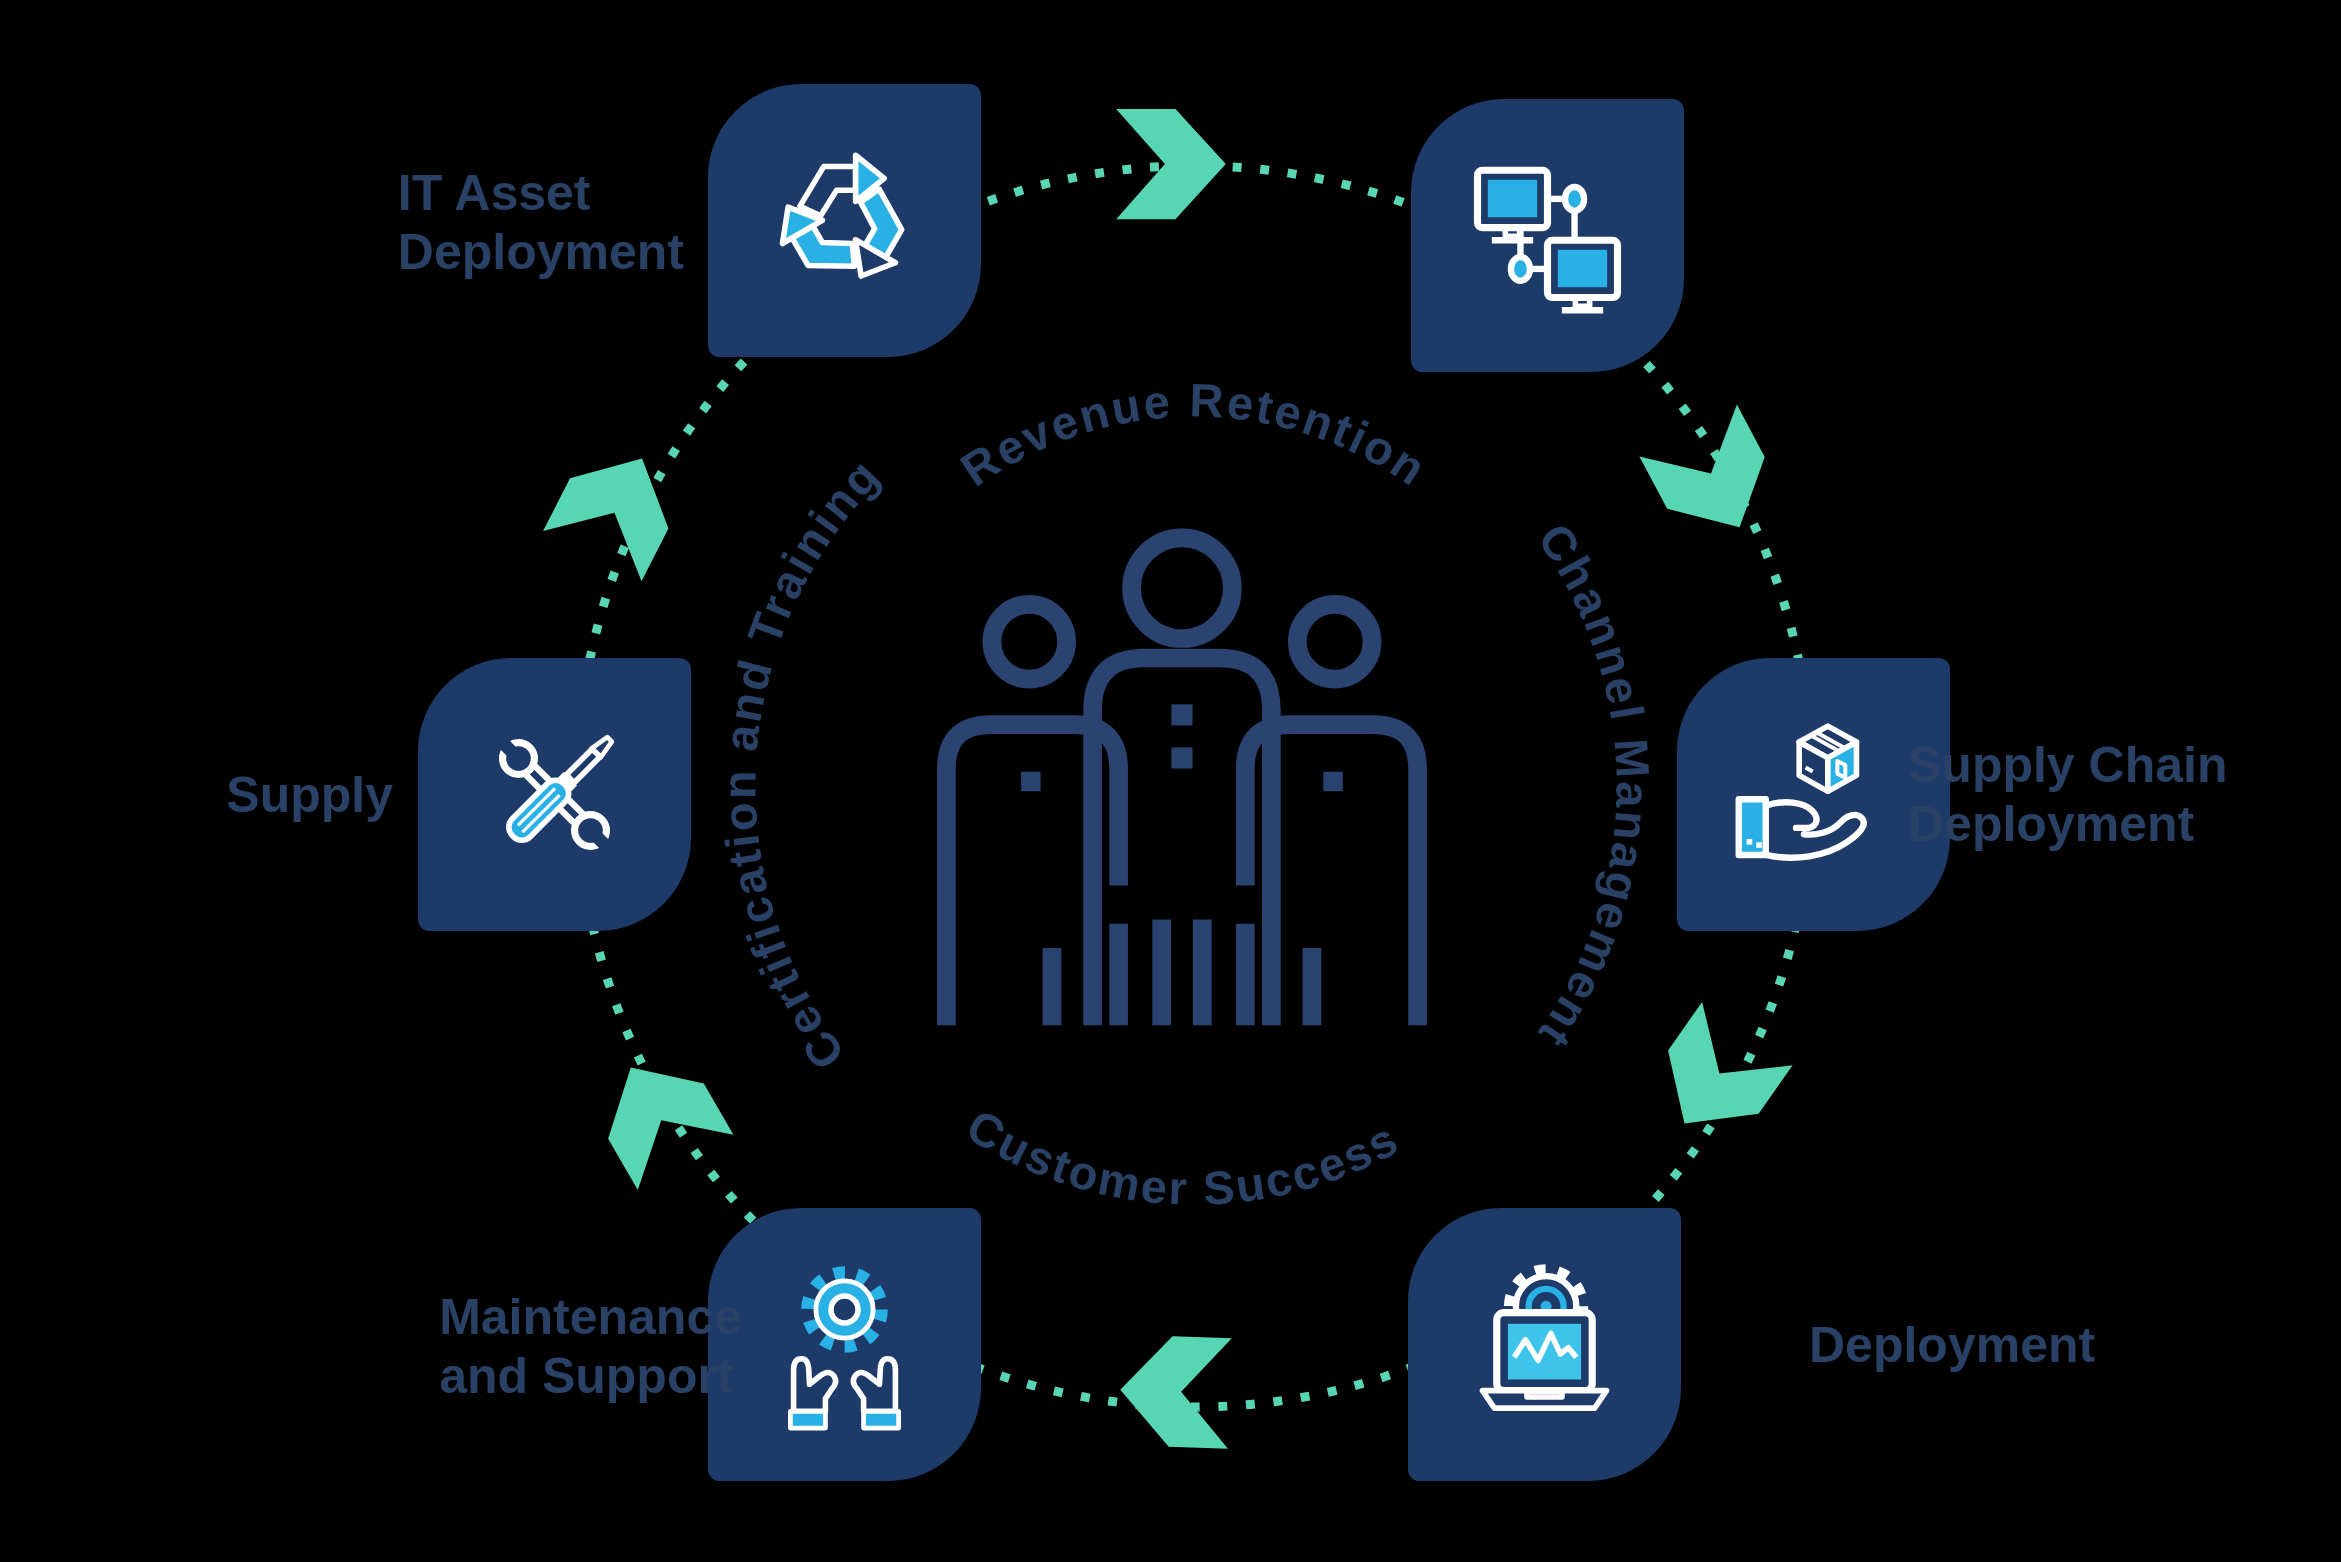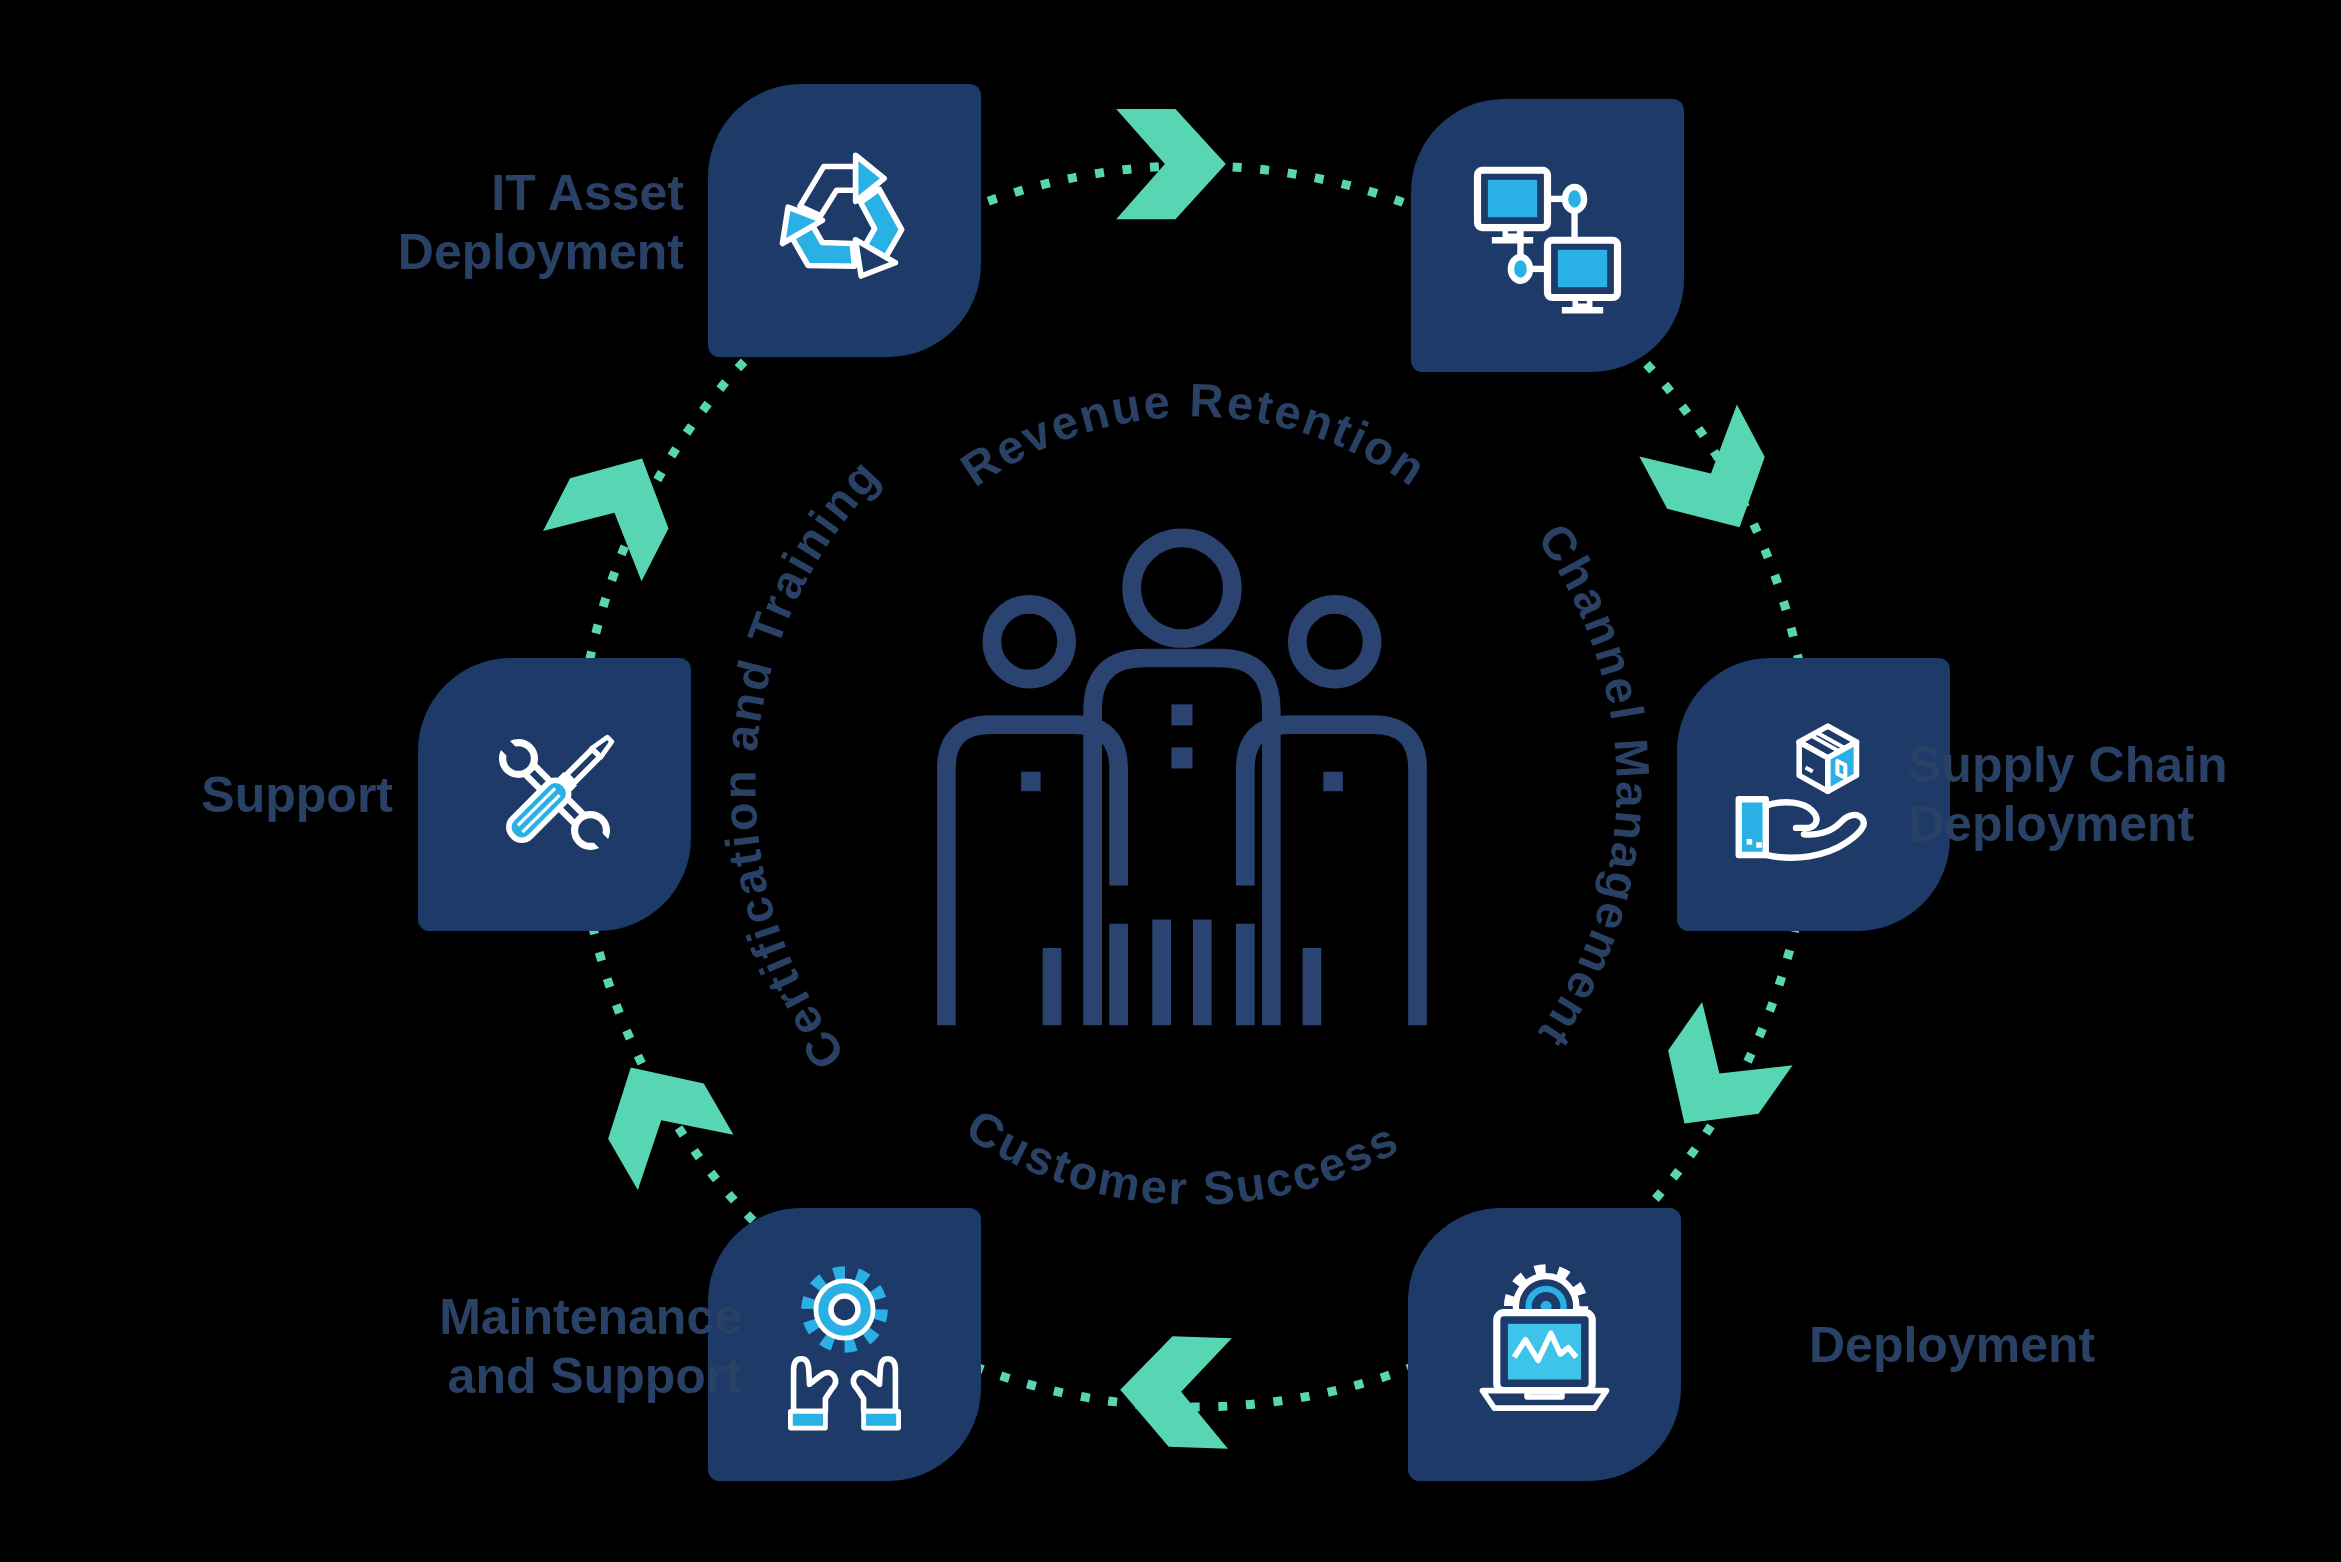--- a/index.html
+++ b/index.html
@@ -37,21 +37,21 @@
   }
   .tile svg{width:175px;height:175px;display:block;}
   .node-label{
     position:absolute;
     font-size:50px;
     font-weight:bold;
     color:var(--label_navy);
     line-height:59px;
     white-space:nowrap;
   }
-  .align-r{text-align:right;}
+  .align-r{}
   .ring-text{
     font-size:58px;
     font-weight:bold;
     fill:var(--ring_label_navy);
     letter-spacing:3px;
   }
   .f-none{fill:none}
   .f-white{fill:var(--icon_white)}
   .f-navy{fill:var(--tile_navy)}
   .f-cyan{fill:var(--icon_cyan)}
@@ -261,17 +261,17 @@
   <div class="node-label" style="left:1809px;top:1316px">
     <div>Deployment</div>
   </div>
 
   <div class="node-label align-r" style="right:1600px;top:1288px">
     <div>Maintenance</div>
     <div>and Support</div>
   </div>
 
   <div class="node-label align-r" style="right:1949px;top:766px">
-    <div>Support</div>
+    <div>Supply</div>
   </div>
 
 </div>
 
 
 </body></html>

